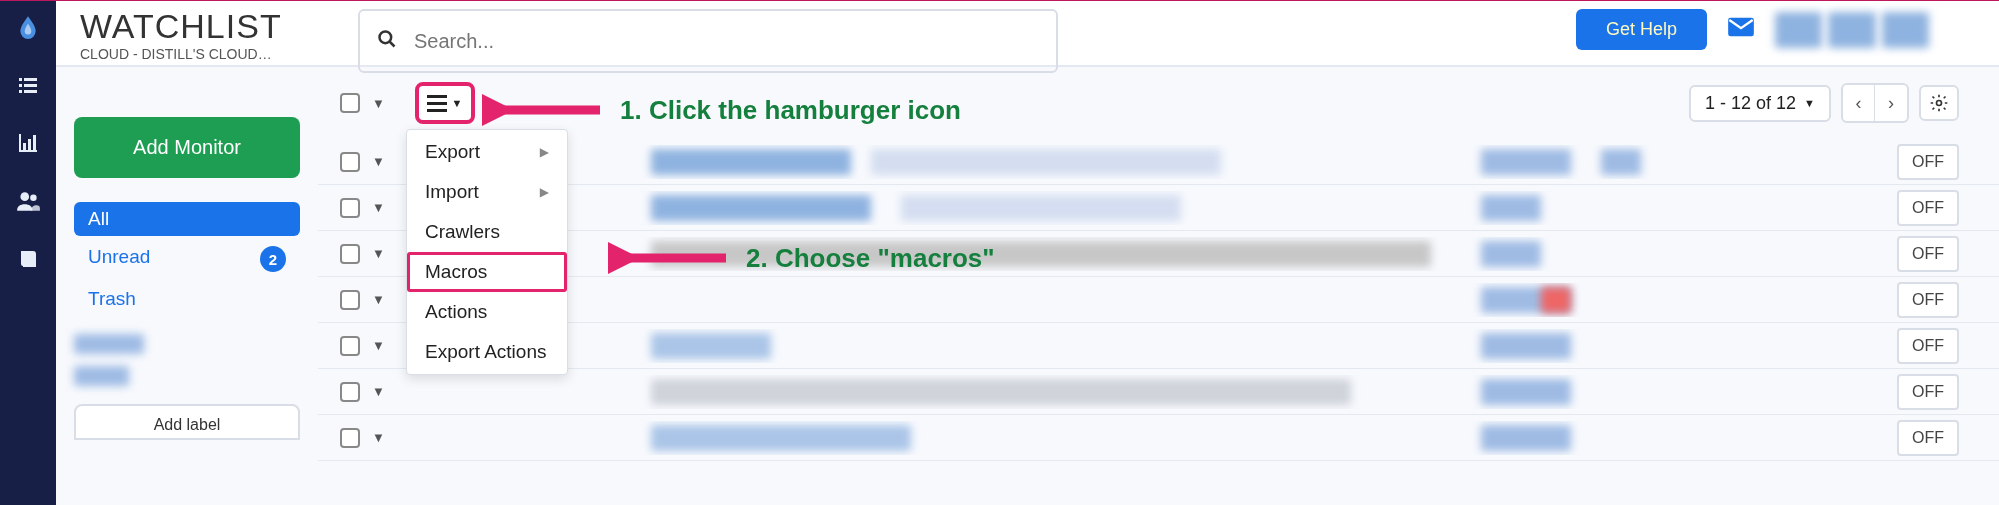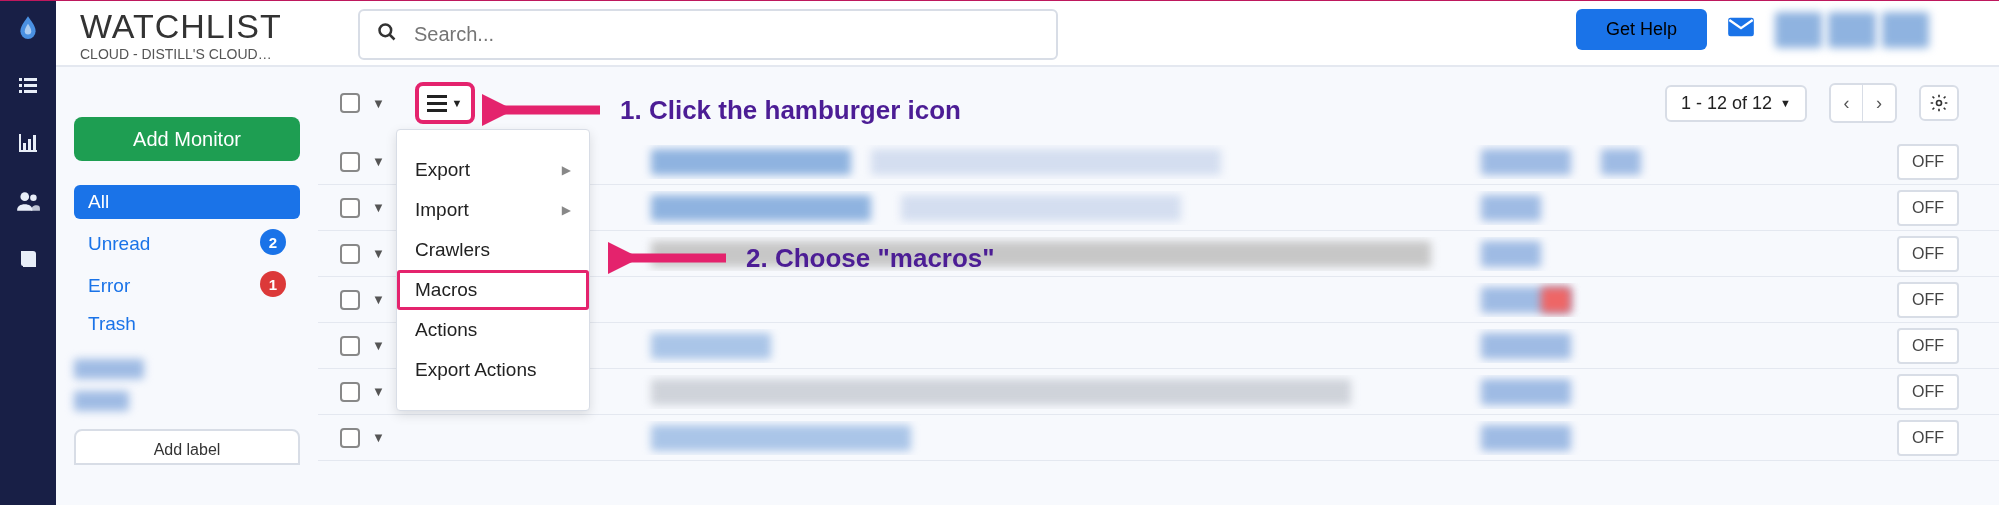--- a/index.html
+++ b/index.html
@@ -9,76 +9,76 @@
   
   .rail { position: absolute; left:0; top:0; bottom:0; width:56px; background:#181f46; display:flex; flex-direction:column; align-items:center; padding-top:12px; gap:30px; color:#e8eef8; }
   .rail-icon { width:28px; height:28px; display:flex; align-items:center; justify-content:center; font-size:26px; cursor:pointer; }
   .rail-icon.active { color:#fff; }
 
   
   .header { position:absolute; left:56px; right:0; top:0; height:66px; background:#fff; border-bottom:2px solid #e4e8f0; display:flex; align-items:flex-start; padding:6px 70px 0 24px; gap:28px; }
   .title-block { width:250px; }
   .title { font-size:34px; font-weight:500; letter-spacing:1px; color:#333; }
   .subtitle { font-size:14px; color:#555; white-space:nowrap; overflow:hidden; text-overflow:ellipsis; }
-  .search-wrap { flex:0 0 700px; display:flex; align-items:center; border:2px solid #d8dde6; border-radius:6px; height:51px; margin-top:2px; }
+  .search-wrap { flex:0 0 700px; display:flex; align-items:center; border:2px solid #d8dde6; border-radius:6px; height:64px; margin-top:2px; }
   .search-wrap .s-icon { width:54px; text-align:center; font-size:20px; color:#333; }
   .search-wrap input { flex:1; border:none; outline:none; font-size:20px; color:#555; background:transparent; }
   .header-right { margin-left:auto; display:flex; align-items:center; gap:20px; margin-top:2px; }
-  .btn-help { background:#1a73e8; color:#000000; border:none; border-radius:6px; font-size:18px; padding:10px 30px; cursor:pointer; }
+  .btn-help { background:#1a73e8; color:#fef9c3; border:none; border-radius:6px; font-size:18px; padding:10px 30px; cursor:pointer; }
   .mail-icon { color:#1a73e8; font-size:26px; cursor:pointer; }
   .user-blur { width:154px; height:36px; display:flex; gap:6px; }
   .user-blur span { flex:1; background:#8fb3e0; filter:blur(4px); border-radius:3px; }
 
   
   .sidebar { position:absolute; left:56px; top:66px; bottom:0; width:262px; background:#f7f9fd; padding:0 18px; }
-  .btn-add { margin-top:50px; width:100%; background:#1e9e52; color:#fff; border:none; border-radius:8px; font-size:20px; height:44px; cursor:pointer; }
+  .btn-add { margin-top:50px; width:100%; background:#1e9e52; color:#fff; border:none; border-radius:8px; font-size:20px; height:61px; cursor:pointer; }
   .side-list { margin-top:24px; display:flex; flex-direction:column; gap:4px; }
-  .side-item { display:flex; align-items:flex-end; justify-content:space-between; padding:6px 14px; border-radius:6px; font-size:19px; cursor:pointer; color:#1a73e8; }
+  .side-item { display:flex; align-items:flex-start; justify-content:space-between; padding:6px 14px; border-radius:6px; font-size:19px; cursor:pointer; color:#1a73e8; }
   .side-item.active { background:#1a73e8; color:#fff; }
   .badge { border-radius:999px; min-width:26px; height:26px; font-size:15px; font-weight:600; display:flex; align-items:center; justify-content:center; color:#fff; }
   .badge-blue { background:#1a73e8; }
   .badge-red { background:#dc3939; }
   .side-blur-group { margin-top:18px; display:flex; flex-direction:column; gap:12px; }
   .side-blur { height:20px; background:#9fbbe4; filter:blur(4px); border-radius:3px; }
   .btn-add-label { margin-top:18px; width:100%; background:#fff; border:2px solid #d8dde6; border-radius:8px 8px 0 0; font-size:16px; padding:10px 0 4px; color:#333; cursor:pointer; }
 
   
   .main { position:absolute; left:318px; right:0; top:66px; bottom:0; }
   .toolbar { position:relative; height:72px; display:flex; align-items:center; padding:0 40px 0 22px; }
   .chk { width:20px; height:20px; border:2px solid #888; border-radius:4px; background:#fff; cursor:pointer; }
   .caret { margin-left:12px; font-size:13px; color:#555; cursor:pointer; }
   .hamburger-btn { margin-left:30px; width:60px; height:42px; border:4px solid #e4236d; border-radius:8px; display:flex; align-items:center; justify-content:center; gap:4px; background:#fff; cursor:pointer; }
   .hamburger-btn .lines { display:flex; flex-direction:column; gap:4px; }
   .hamburger-btn .lines span { width:20px; height:3px; background:#222; }
   .hamburger-btn .caret2 { font-size:11px; color:#222; }
-  .tb-right { margin-left:auto; display:flex; align-items:center; gap:22px; }
+  .tb-right { margin-left:auto; display:flex; align-items:center; gap:10px; }
   .pager-txt { border:2px solid #d8dde6; border-radius:6px; font-size:18px; padding:6px 14px; background:#fff; display:flex; align-items:center; gap:8px; cursor:pointer; }
   .pager-nav { border:2px solid #d8dde6; border-radius:6px; background:#fff; display:flex; }
   .pager-nav span { width:32px; height:36px; display:flex; align-items:center; justify-content:center; font-size:18px; color:#555; cursor:pointer; }
   .pager-nav span:first-child { border-right:1px solid #d8dde6; }
   .gear { border:2px solid #d8dde6; border-radius:6px; width:40px; height:36px; display:flex; align-items:center; justify-content:center; background:#fff; font-size:20px; cursor:pointer; }
 
   
-  .menu { position:absolute; left:78px; top:62px; width:194px; background:#fff; border:1px solid #d8dde6; border-radius:4px; box-shadow:0 4px 12px rgba(0,0,0,.12); z-index:30; padding:20px 0; }
+  .menu { position:absolute; left:88px; top:62px; width:162px; background:#fff; border:1px solid #d8dde6; border-radius:4px; box-shadow:0 4px 12px rgba(0,0,0,.12); z-index:30; padding:2px 0; }
   .menu-item { padding:9px 18px; font-size:19px; color:#222; cursor:pointer; display:flex; align-items:center; justify-content:space-between; }
   .menu-item .sub-caret { font-size:12px; color:#888; }
   .menu-item.highlight { outline:3px solid #e4236d; outline-offset:-3px; border-radius:3px; }
 
   
   .rows { position:relative; }
   .row { height:46px; display:flex; align-items:center; border-bottom:1px solid #e4e8f0; padding-left:22px; }
   .row .chk { }
   .row .caret { }
   .row-content { margin-left:36px; position:relative; flex:1; height:34px; overflow:hidden; }
   .blur-strip { position:absolute; top:4px; height:26px; border-radius:3px; filter:blur(4px); }
   .row-off { margin-left:auto; margin-right:40px; width:62px; height:36px; border:2px solid #d8dde6; background:#fff; display:flex; align-items:center; justify-content:center; font-size:16px; color:#444; border-radius:4px; cursor:pointer; }
 
   
   .anno { position:absolute; z-index:40; display:flex; align-items:center; gap:18px; pointer-events:none; }
-  .anno-text { font-size:26px; font-weight:700; color:#4c1d95; white-space:nowrap; }
+  .anno-text { font-size:26px; font-weight:700; color:#15803d; white-space:nowrap; }
   .arrow-svg { width:120px; height:46px; }
 </style>
 </head>
 <body>
 
 <div class="viewport">
 
   <div class="rail">
     <div class="rail-icon active">
       <svg width="26" height="26" viewBox="0 0 24 24" fill="none">
@@ -153,24 +153,20 @@
 
   <div class="sidebar">
     <button class="btn-add">Add Monitor</button>
     <div class="side-list">
       <div class="side-item active">
         <span>All</span>
       </div>
       <div class="side-item">
         <span>Unread</span>
         <span class="badge badge-blue">2</span>
-      </div>
-      <div class="side-item">
-        <span>Error</span>
-        <span class="badge badge-red">1</span>
       </div>
       <div class="side-item">
         <span>Trash</span>
       </div>
     </div>
     <div class="side-blur-group">
       <div class="side-blur" style="width:70px"></div>
       <div class="side-blur" style="width:55px"></div>
     </div>
     <button class="btn-add-label">Add label</button>

